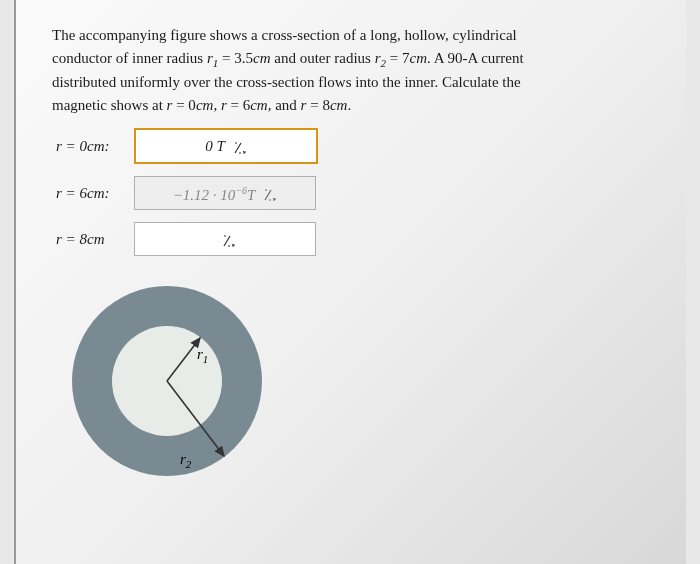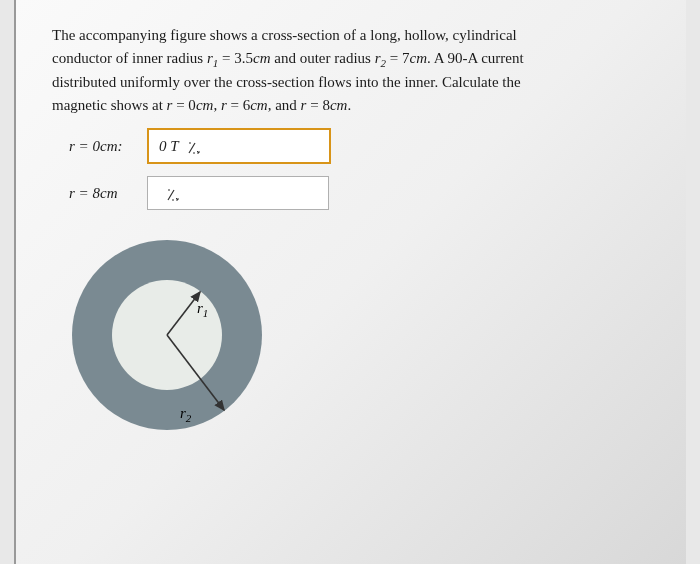--- a/index.html
+++ b/index.html
@@ -1,22 +1,22 @@
 <!DOCTYPE html>
 <html><head>
 <meta charset="utf-8">
 <style>
 html,body{margin:0;padding:0;width:700px;height:564px;background:#e8e8e8;font-family:Georgia,serif;overflow:hidden}
 .page{position:absolute;left:14px;top:0;width:672px;height:564px;background:linear-gradient(135deg,#fafafa 0%,#f0f0f0 50%,#d8d8d8 100%);padding:24px 36px;box-sizing:border-box;border-left:2px solid #999}
 .problem{font-size:15px;line-height:1.5;color:#1a1a1a;margin-bottom:5px}
 .math{font-style:italic}
 .sub{font-size:11px;vertical-align:sub;font-style:italic}
-.row{display:flex;align-items:center;margin:12px 17px;font-size:15px}
+.row{display:flex;align-items:center;margin:12px 4px;font-size:15px}
 .label{font-style:italic;min-width:78px;color:#1a1a1a}
-.answerbox{border:1px solid #b0b0b0;background:#f5f5f5;height:32px;line-height:32px;padding:0 10px;min-width:160px;display:flex;align-items:center;justify-content:flex-start;font-style:italic;font-size:15px;color:#222}
+.answerbox{border:1px solid #b0b0b0;background:#f5f5f5;height:32px;line-height:32px;padding:0 10px;min-width:160px;display:flex;align-items:center;justify-content:center;font-style:italic;font-size:15px;color:#222}
 .answerbox.active{border:2px solid #d89418;background:#fff}
 .answerbox.incorrect{background:#eee;color:#888}
 .sup{font-size:10px;vertical-align:super}
 .palette{font-style:normal;color:#333;margin-left:8px}
 .palette svg{vertical-align:middle}
 .figwrap{margin-top:20px;width:230px;height:210px;position:relative}
 </style>
 </head>
 <body>
 
@@ -35,20 +35,32 @@
       <span>0 T</span>
       <span class="palette">
         <svg width="14" height="14" viewBox="0 0 14 14">
             <path d="M2 12 L8 2 M2 2 L4 2 M6 12 L8 12" stroke="#333" stroke-width="1.2" fill="none"></path>
             <path d="M10 10 L12 12 M12 12 L10 12 M12 12 L12 10" stroke="#333" stroke-width="1" fill="none"></path>
           </svg>
       </span>
     </div>
   </div>
 
+  <div class="row">
+    <span class="label"><span class="math">r</span><span> = 6</span><span class="math">cm</span><span>:</span></span>
+    <div class="answerbox incorrect">
+      <span><span>−1.12 · 10</span><span class="sup">−6</span><span class="math">T</span></span>
+      <span class="palette">
+        <svg width="14" height="14" viewBox="0 0 14 14">
+            <path d="M2 12 L8 2 M2 2 L4 2 M6 12 L8 12" stroke="#666" stroke-width="1.2" fill="none"></path>
+            <path d="M10 10 L12 12 M12 12 L10 12 M12 12 L12 10" stroke="#666" stroke-width="1" fill="none"></path>
+          </svg>
+      </span>
+    </div>
+  </div>
 
   <div class="row">
     <span class="label"><span class="math">r</span><span> = 8</span><span class="math">cm</span></span>
     <div class="answerbox" style="background:#fff">
       <span></span>
       <span class="palette">
         <svg width="14" height="14" viewBox="0 0 14 14">
             <path d="M2 12 L8 2 M2 2 L4 2 M6 12 L8 12" stroke="#333" stroke-width="1.2" fill="none"></path>
             <path d="M10 10 L12 12 M12 12 L10 12 M12 12 L12 10" stroke="#333" stroke-width="1" fill="none"></path>
           </svg>

